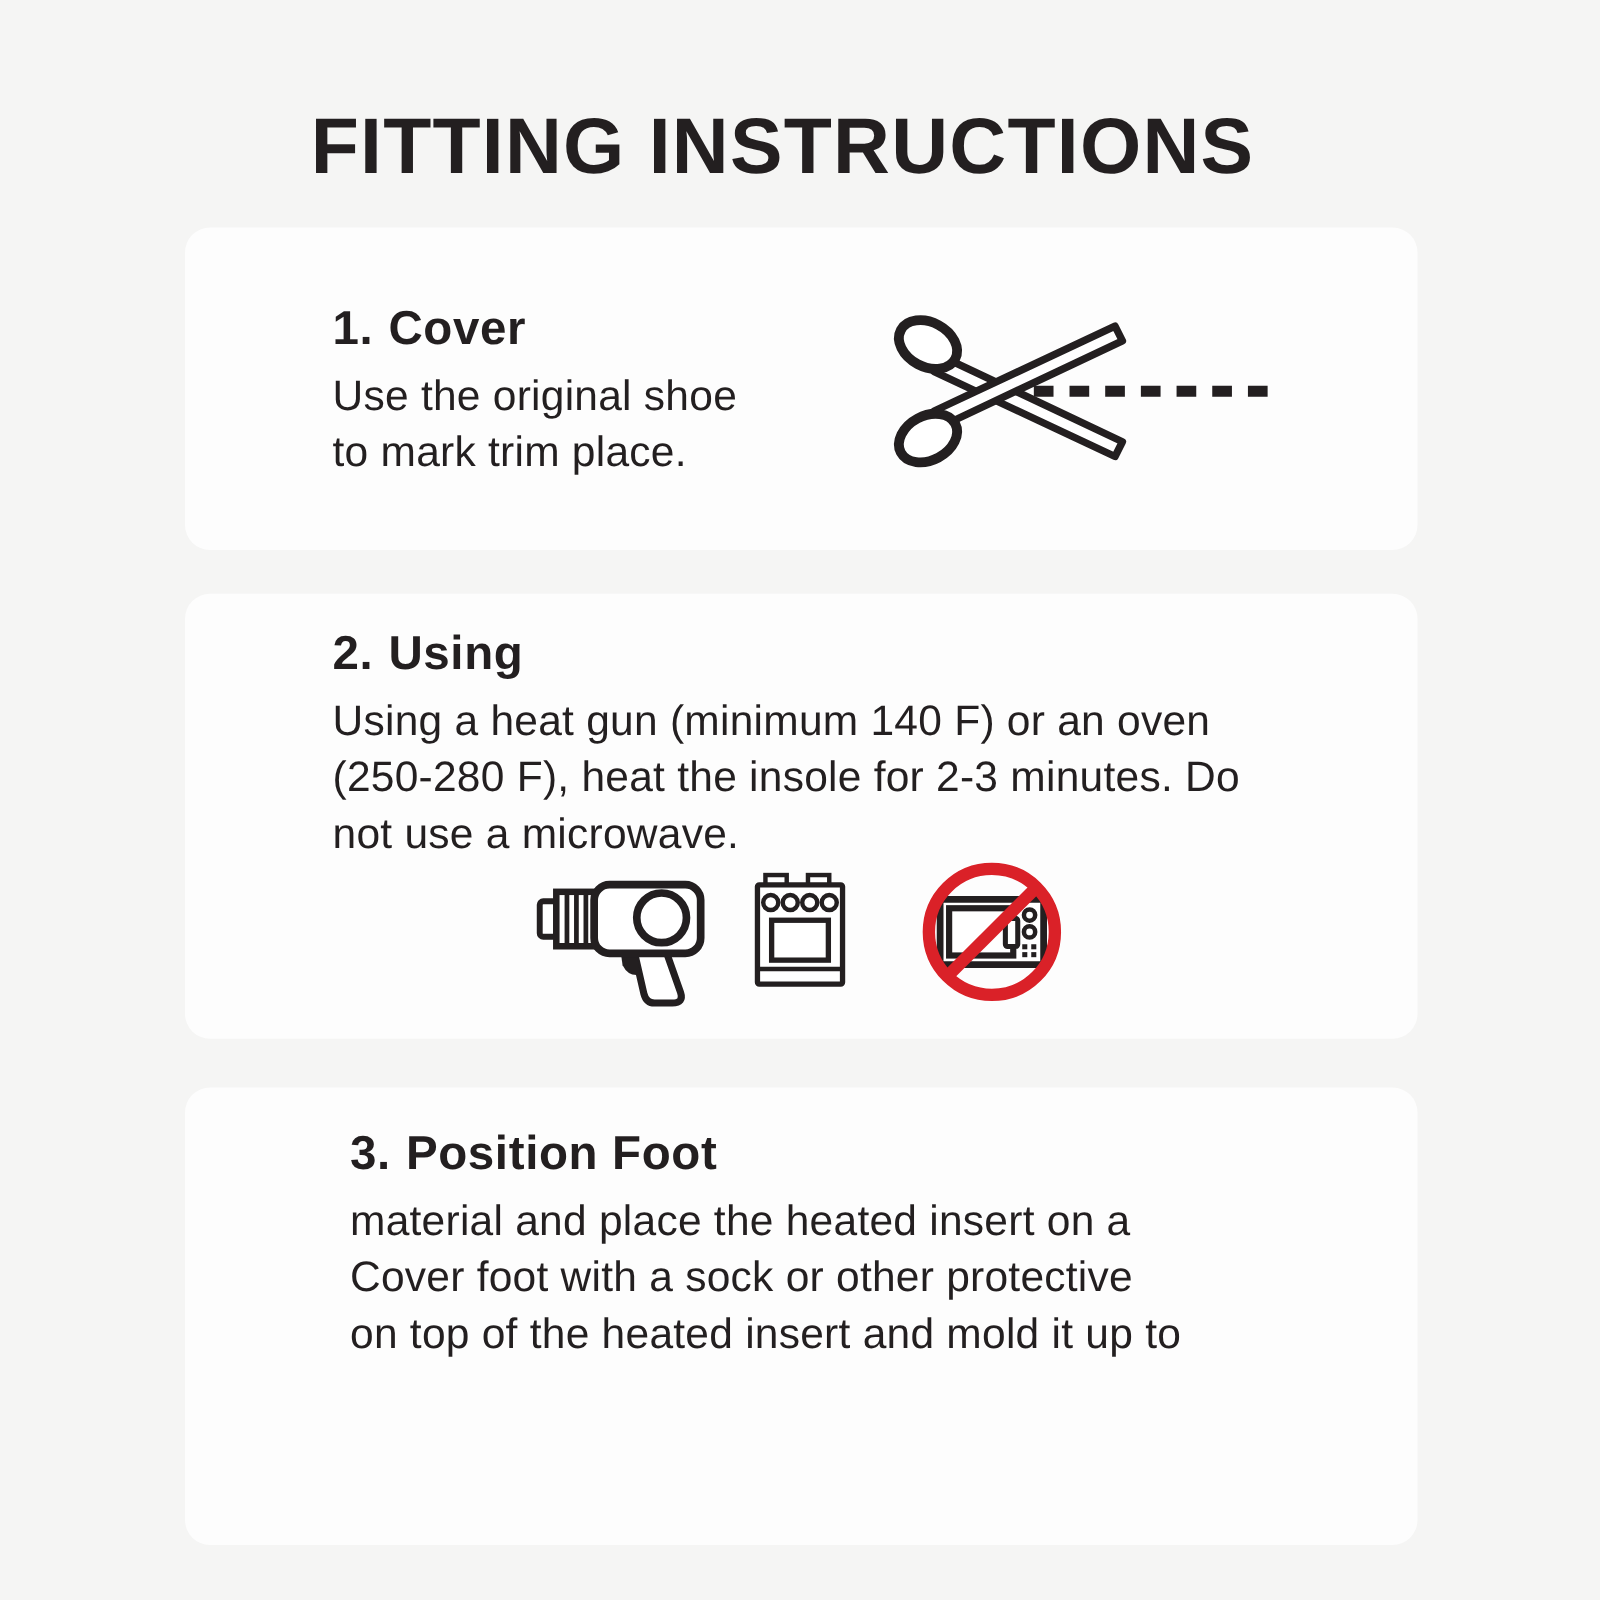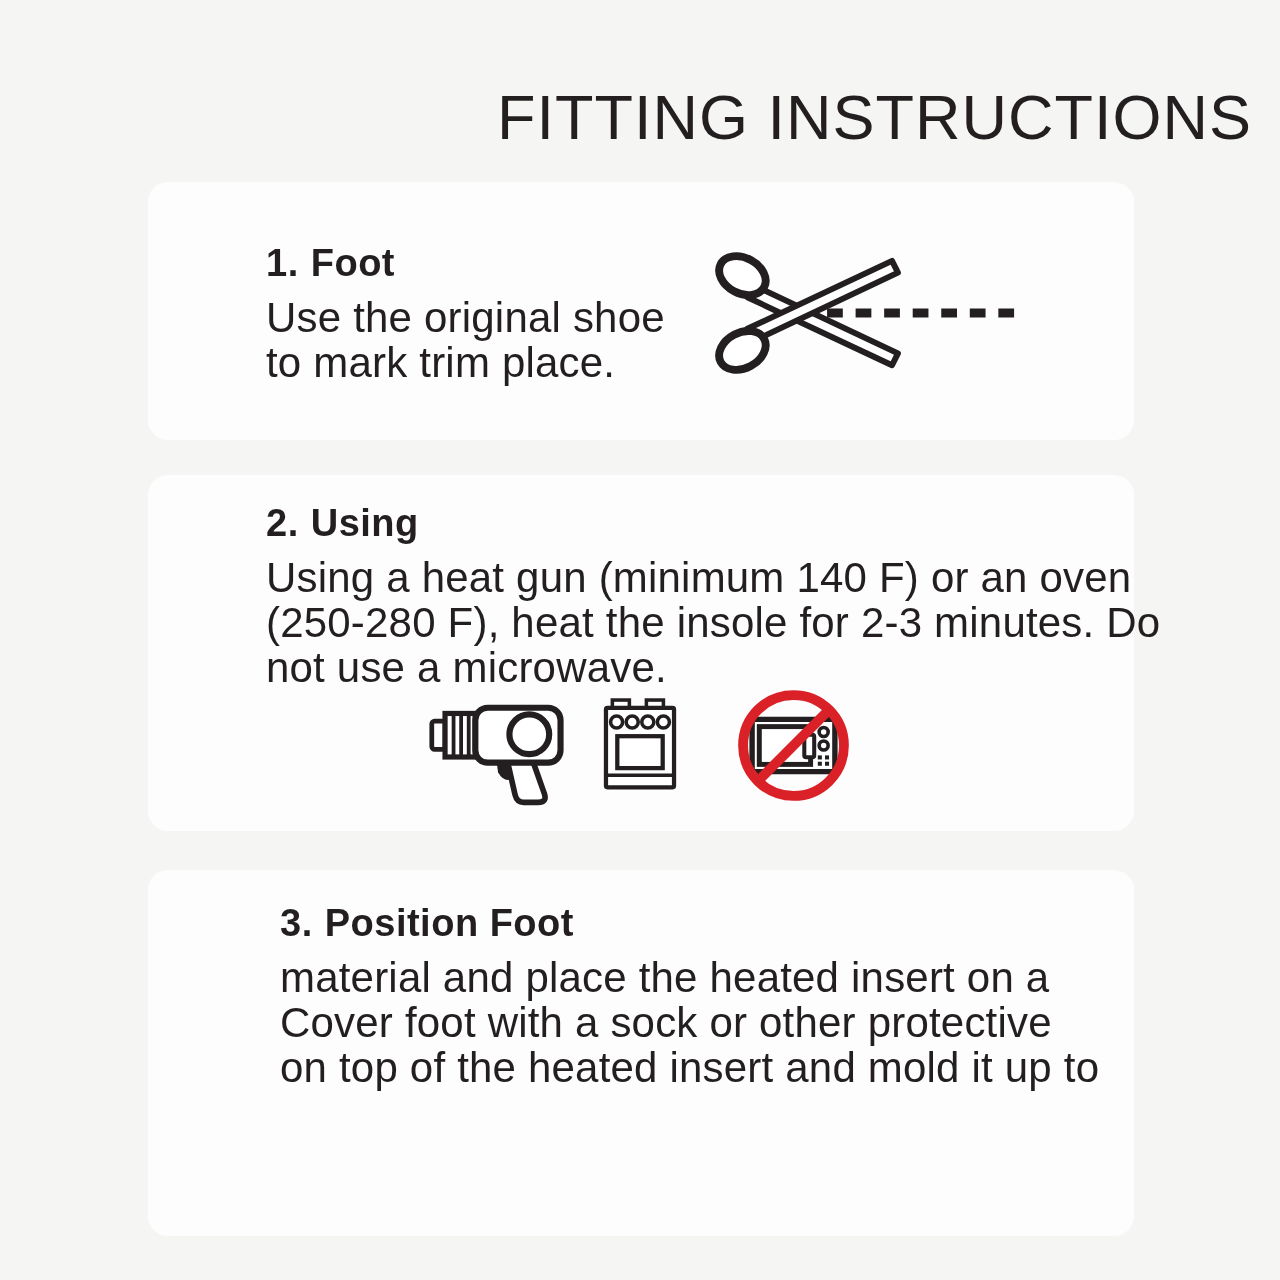--- a/index.html
+++ b/index.html
@@ -8,23 +8,23 @@
     width:1280px;height:1280px;
     background:#f5f5f4;
     font-family:"Liberation Sans", sans-serif;
     color:#231f20;
     overflow:hidden;
   }
   .title{
     position:absolute;
     top:86px;left:0;width:1252px;
     margin:0;
-    text-align:right;
+    text-align:center;
     font-size:63px;
-    font-weight:400;
+    font-weight:700;
     letter-spacing:1px;
     line-height:63px;
     color:#231f20;
   }
   .card{
     position:absolute;
     left:148px;width:986px;
     background:#fdfdfd;
     border-radius:20px;
     box-sizing:border-box;
@@ -37,42 +37,42 @@
     font-size:38px;
     font-weight:800;
     line-height:46px;
     letter-spacing:0.5px;
     color:#231f20;
   }
   .step-num{margin-right:12px;}
   .step-body{margin-top:9px;}
   .body-line{
     margin:0;
-    font-size:42px;
+    font-size:34px;
     font-weight:400;
     line-height:45px;
     letter-spacing:0.2px;
     color:#231f20;
     white-space:nowrap;
   }
   .icon-abs{position:absolute;}
   .scissors-icon{left:557px;top:64px;width:315px;height:138px;}
   .heatgun-icon{left:280px;top:225px;width:142px;height:114px;}
   .oven-icon{left:453px;top:222px;width:78px;height:94px;}
   .no-microwave-icon{left:587px;top:212px;width:117px;height:117px;}
 </style>
 </head>
 <body>
 
 <div class="page">
 
   <h1 class="title">FITTING INSTRUCTIONS</h1>
 
   <section class="card card-1">
-    <h2 class="step-heading"><span class="step-num">1.</span><span>Foot</span></h2>
+    <h2 class="step-heading"><span class="step-num">1.</span><span>Cover</span></h2>
     <div class="step-body">
       <p class="body-line">Use the original shoe</p>
       <p class="body-line">to mark trim place.</p>
     </div>
     <svg class="icon-abs scissors-icon" viewBox="0 0 320 140" fill="none" xmlns="http://www.w3.org/2000/svg">
 
       <path d="M50,40 L196,109 L190,121 L43,52 Z" fill="#ffffff" stroke="#231f20" stroke-width="6" stroke-linejoin="round"></path>
       <path d="M50,96 L196,27 L190,15 L43,84 Z" fill="#ffffff" stroke="#231f20" stroke-width="6" stroke-linejoin="round"></path>
 
       <ellipse cx="38" cy="30" rx="25" ry="18" transform="rotate(28 38 30)" fill="#ffffff" stroke="#231f20" stroke-width="8"></ellipse>

